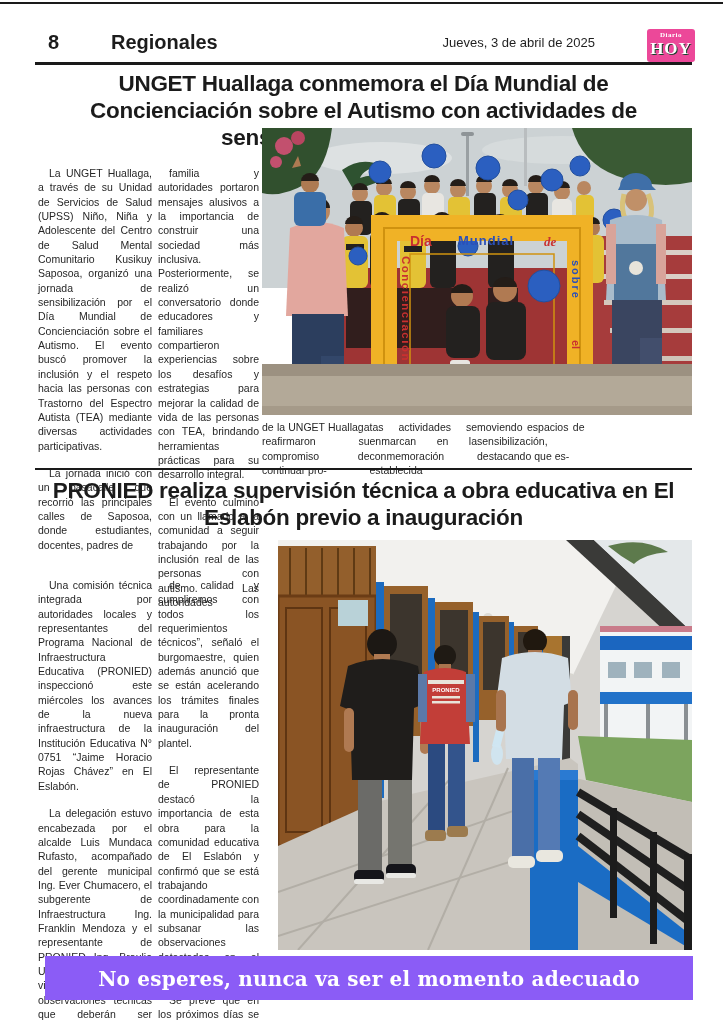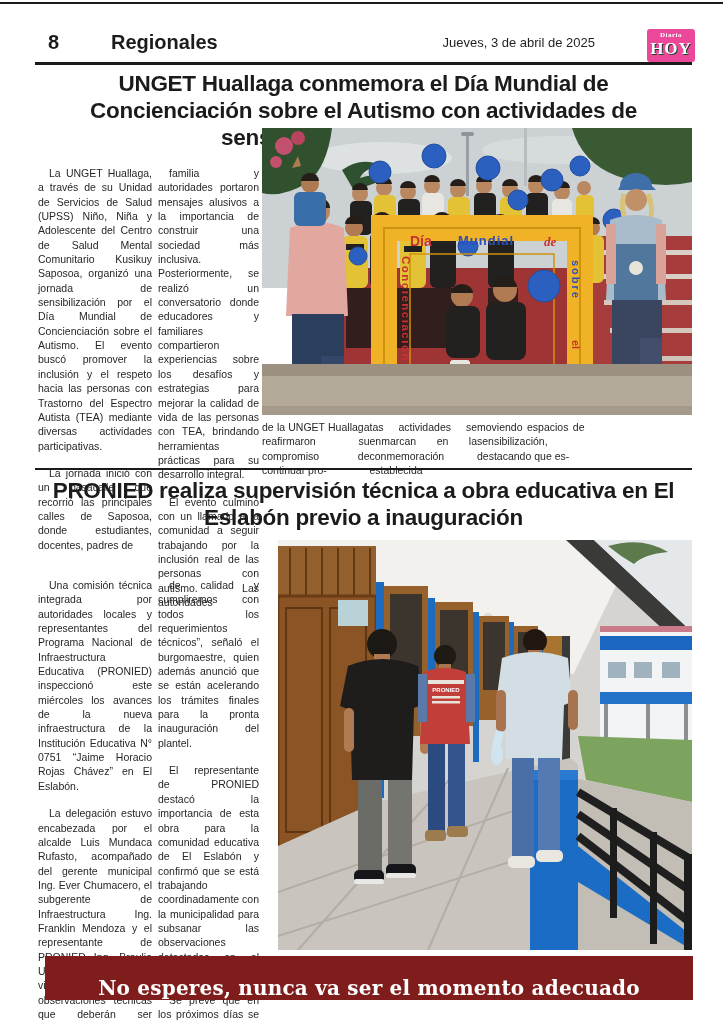--- a/index.html
+++ b/index.html
@@ -43,21 +43,21 @@
   .photo1 { position:absolute; left:227px; top:0; width:430px; height:338px; overflow:hidden; }
   .photo2 { position:absolute; left:243px; top:0; width:414px; height:410px; overflow:hidden; }
   .photo1 svg, .photo2 svg { display:block; }
 
   .strip { position:absolute; left:227px; top:292px; width:430px;
            display:grid; grid-template-columns:repeat(4,1fr); column-gap:0; }
   .strip div { font-size:10.5px; line-height:14.35px; text-align:justify; color:#262626; }
 
   .banner {
     position:absolute; left:45px; top:956px; width:648px; height:44px;
-    background:#7f1d1d; text-align:center; padding-top:20px;
+    background:#8b5cf6; text-align:center; padding-top:11px;
     font-family:"DejaVu Serif", serif; font-weight:bold;
     font-size:20px; color:#ffffff; letter-spacing:.2px;
   }
 </style>
 </head>
 <body>
 
 <div class="page">
   <div class="top-line"></div>
 

